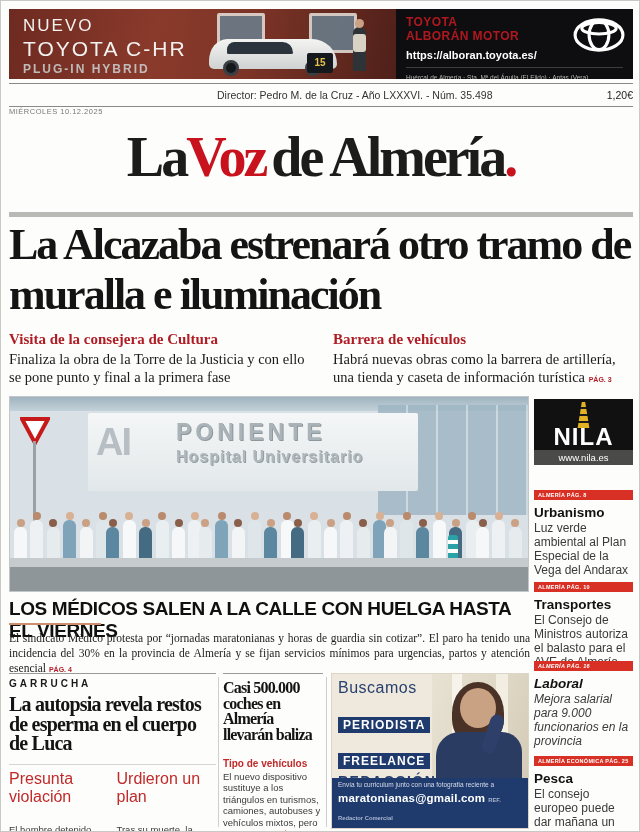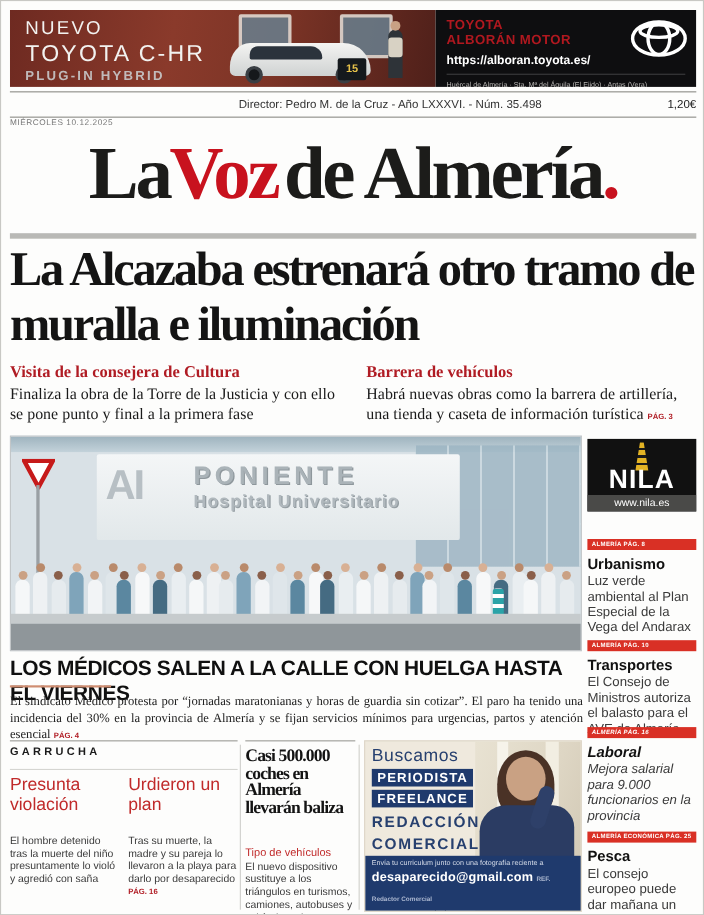--- a/index.html
+++ b/index.html
@@ -32,21 +32,21 @@
   
   .dateline { position:absolute; left:8px; top:82px; width:624px; height:24px;
               border-top:1px solid #8a8a86; border-bottom:1px solid #8a8a86;
               display:flex; align-items:center; justify-content:space-between; color:#555; }
   .dl-date { font-size:7.5px; letter-spacing:.5px; color:#777;margin-top:32px; }
   .dl-center { font-size:10.5px; color:#333; }
   .dl-price { font-size:10.5px; color:#222; }
 
   
   .masthead { position:absolute; left:0; top:104px; width:640px; height:104px; text-align:center;
-              font-family:"Liberation Serif", serif; font-weight:bold; font-size:68px; letter-spacing:-3px;
+              font-family:"Liberation Serif", serif; font-weight:bold; font-size:56px; letter-spacing:-3px;
               line-height:104px; color:#1c1c1a; white-space:nowrap; }
   .masthead .red { color:#c8121e; }
   .masthead .sp { display:inline-block; width:6px; }
   .graybar { position:absolute; left:8px; top:211px; width:624px; height:5px; background:#b9b9b6; }
 
   
   .headline { position:absolute; left:8px; top:219px; width:628px; font-family:"Liberation Serif", serif;
               font-weight:bold; font-size:44px; line-height:50px; letter-spacing:-2px; color:#141414; }
   .subheads { position:absolute; left:8px; top:330px; width:624px; display:flex; gap:24px; }
   .subcol { width:300px; }
@@ -87,36 +87,36 @@
   .g-kicker { text-align:left; font-size:10px; font-weight:bold; letter-spacing:3px; color:#1a1a1a; }
   .g-head { font-family:"Liberation Serif", serif; font-weight:bold; font-size:20px; line-height:19.5px;
             letter-spacing:-.8px; color:#141414; margin-top:6px; }
   .g-cols { display:flex; gap:8px; margin-top:10px; border-top:1px solid #d5d5d1; padding-top:5px; }
   .g-col { width:100px; }
   .mini-kicker { font-size:16px; font-weight:normal; color:#c02a2a; margin-bottom:18px; }
   .mini-body { font-size:9.5px; line-height:1.22; color:#3a3a3a; }
   .balizas { left:222px; width:100px; height:160px; padding-top:6px; }
   .b-head { font-family:"Liberation Serif", serif; font-weight:bold; font-size:16px; line-height:15.5px;
             letter-spacing:-.8px; color:#141414; }
-  .b-kicker { font-size:10px; font-weight:normal; color:#c02a2a; margin-top:28px; }
+  .b-kicker { font-size:10px; font-weight:bold; color:#c02a2a; margin-top:16px; }
   .b-body { font-size:9.5px; line-height:1.2; color:#3a3a3a; margin-top:2px; }
 
   
   .jobad { position:absolute; left:330px; top:672px; width:198px; height:156px; background:#efe9dd; overflow:hidden; border:1px solid #ddd6c8; }
   .ja-photo { position:absolute; right:0; top:0; width:96px; height:156px; background:linear-gradient(110deg,#e8e2d2 0%,#ded6c4 55%,#cfc6b2 100%); }
   .ja-bar1 { position:absolute; right:66px; top:0; width:10px; height:120px; background:#f6f3ea; }
   .ja-bar2 { position:absolute; right:20px; top:0; width:12px; height:120px; background:#f2eee2; }
   .ja-hair { position:absolute; right:24px; top:8px; width:52px; height:62px; background:#4a3226; border-radius:50% 50% 40% 40%; }
   .ja-face { position:absolute; right:32px; top:14px; width:36px; height:40px; background:#c9a183; border-radius:50%; }
   .ja-body { position:absolute; right:6px; top:58px; width:86px; height:70px; background:#2b3c63; border-radius:24px 20px 0 0; }
   .ja-arm  { position:absolute; right:28px; top:40px; width:14px; height:40px; background:#2e4069; border-radius:7px; transform:rotate(18deg); }
   .ja-content { position:absolute; left:6px; top:5px; width:104px; }
   .ja-buscamos { font-size:16px; color:#27406f; letter-spacing:.5px; }
   .ja-box { display:inline-block; background:#1f3a6d; color:#fff; font-weight:bold; font-size:12px;
-            letter-spacing:1px; padding:1px 5px; margin-top:2px; }
+            letter-spacing:1px; padding:1px 5px; margin-top:20px; }
   .ja-red1 { font-size:14px; font-weight:bold; color:#27406f; letter-spacing:1.5px; margin-top:4px; }
   .ja-sec { font-size:7.5px; font-weight:bold; color:#1d2c4e; margin-top:4px; }
   .ja-li { font-size:6.3px; color:#4a4a48; line-height:1.35; }
   .ja-footer { position:absolute; left:0; bottom:0; width:100%; background:#1f3a6d; color:#fff; padding:3px 6px 4px; }
   .ja-f1 { font-size:6.5px; color:#d8deea; }
   .ja-email { font-size:11.5px; font-weight:bold; letter-spacing:.2px; }
   .ja-ref { font-size:5.8px; color:#aab6cf; font-weight:bold; margin-left:3px; }
 
   
   .sidebar { position:absolute; left:533px; top:398px; width:99px; height:434px; }
@@ -337,20 +337,21 @@
       <div class="sb-body">El consejo europeo puede dar mañana un golpe mortal al arrastre</div>
     </div>
   </div>
 
   <div class="strike-h">LOS MÉDICOS SALEN A LA CALLE CON HUELGA HASTA EL VIERNES</div>
   <div class="strike-rule"></div>
   <div class="strike-deck"><span>El sindicato Médico protesta por “jornadas maratonianas y horas de guardia sin cotizar”. El paro ha tenido una incidencia del 30% en la provincia de Almería y se fijan servicios mínimos para urgencias, partos y atención esencial</span> <span class="pagmark">PÁG. 4</span></div>
 
   <div class="bcol garrucha">
     <div class="g-kicker">GARRUCHA</div>
+    <div class="g-head">La autopsia revela restos de esperma en el cuerpo de Luca</div>
     <div class="g-cols">
       <div class="g-col">
         <div class="mini-kicker">Presunta violación</div>
         <div class="mini-body">El hombre detenido tras la muerte del niño presuntamente lo violó y agredió con saña</div>
       </div>
       <div class="g-col">
         <div class="mini-kicker">Urdieron un plan</div>
         <div class="mini-body"><span>Tras su muerte, la madre y su pareja lo llevaron a la playa para darlo por desaparecido</span> <span class="pagmark">PÁG. 16</span></div>
       </div>
     </div>
@@ -381,17 +382,17 @@
       <div class="ja-red1" style="margin-top:4px;">COMERCIAL</div>
       <div class="ja-sec">Se requiere</div>
       <div class="ja-li">· Experiencia en programas de edición periodísticos</div>
       <div class="ja-li">· Alta capacidad de empatía con el cliente</div>
       <div class="ja-li">· Ordenador/Portátil propio</div>
       <div class="ja-sec">Se ofrece</div>
 
     </div>
     <div class="ja-footer">
       <div class="ja-f1">Envía tu curriculum junto con una fotografía reciente a</div>
-      <div><span class="ja-email">desaparecido@gmail.com</span><span class="ja-ref">REF. Redactor Comercial</span></div>
+      <div><span class="ja-email">maratonianas@gmail.com</span><span class="ja-ref">REF. Redactor Comercial</span></div>
     </div>
   </div>
 
 </div>
 
 </body></html>

